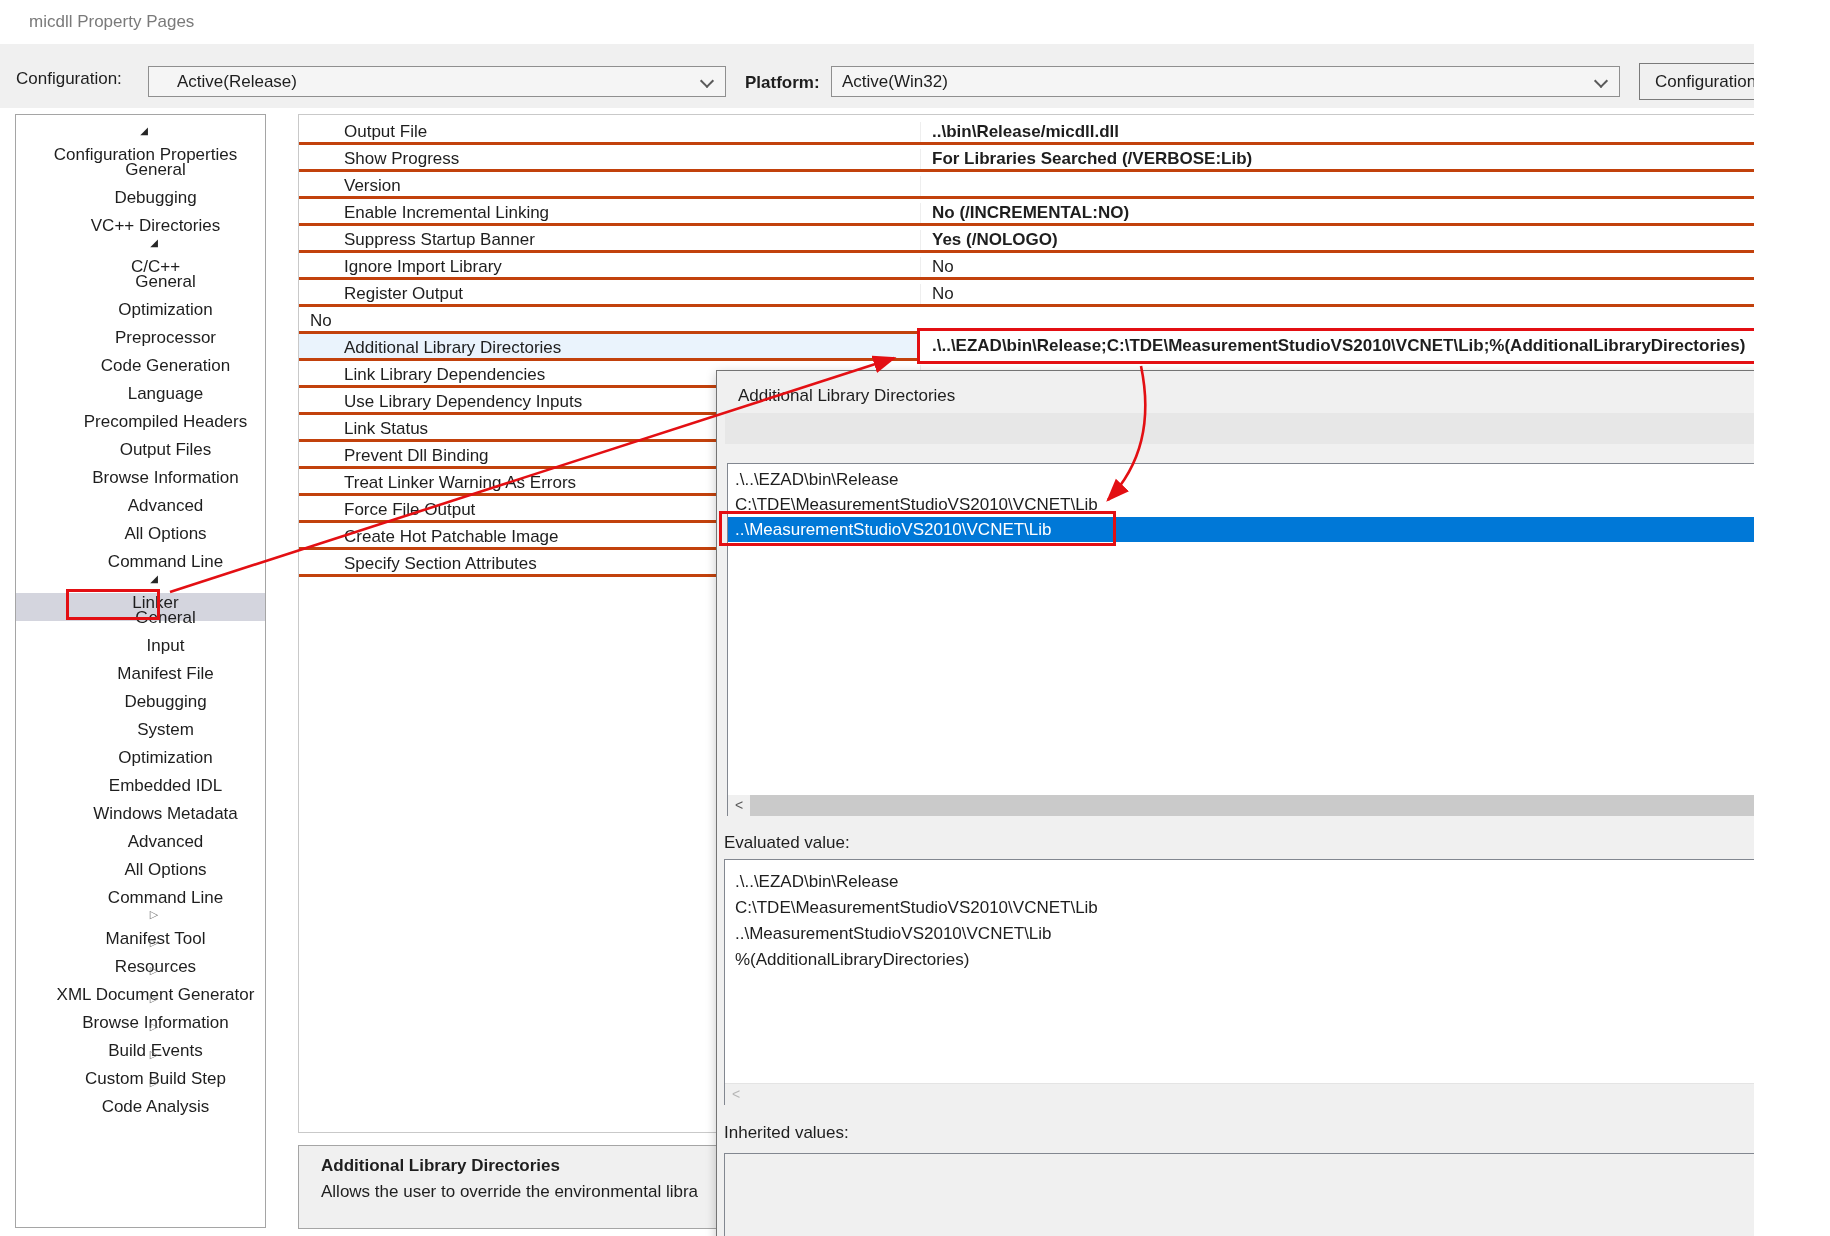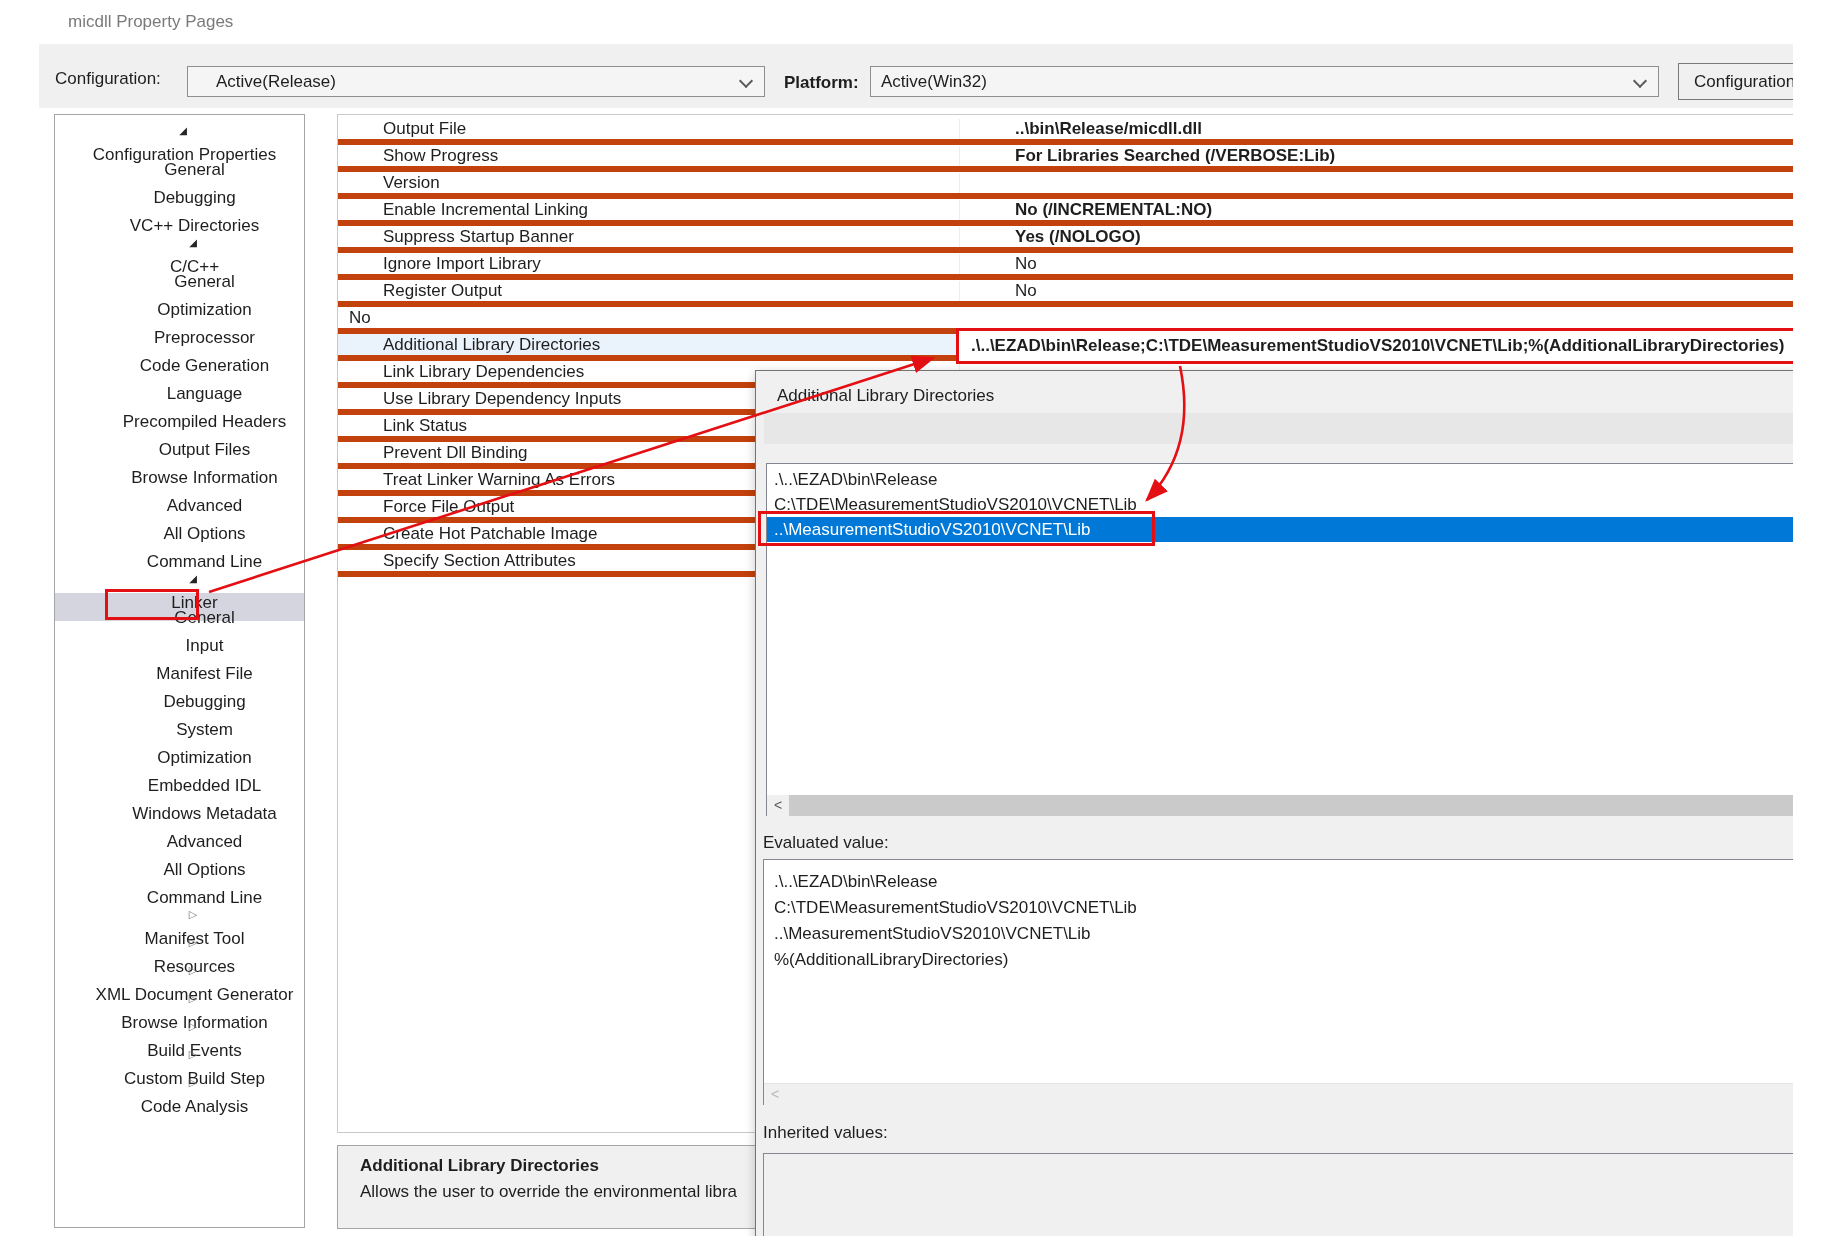--- a/index.html
+++ b/index.html
@@ -1,17 +1,17 @@
 <!DOCTYPE html>
 <html><head>
 <meta charset="utf-8">
 <style>
   html,body{margin:0;padding:0;background:#fff;overflow:hidden;
     font-family:"Liberation Sans",sans-serif;color:#1e1e1e;}
-  #stage{position:relative;width:1754px;height:1236px;font-size:17px;background:#fff;overflow:hidden;margin-left:39px;}
+  #stage{position:relative;width:1754px;height:1236px;font-size:17px;background:#fff;overflow:hidden;}
 
   
   .win-title{position:absolute;left:29px;top:12px;font-size:17px;color:#7a7a7a;}
   .help-glyph{position:absolute;left:1766px;top:6px;font-size:22px;color:#8b8b8b;}
   .hdr-strip{position:absolute;left:0;top:44px;width:1830px;height:64px;background:#f0f0f0;}
   .hlabel{position:absolute;font-size:17px;}
   #lbl-config{left:16px;top:69px;text-align:center;}
   #lbl-platform{left:745px;top:73px;font-weight:bold;}
   .combo{position:absolute;height:31px;background:#f5f5f5;border:1px solid #8f8f8f;
     box-sizing:border-box;line-height:29px;padding-left:10px;white-space:nowrap;overflow:hidden;}
@@ -34,22 +34,22 @@
   .titem.collapsed .arrow{visibility:visible;font-size:11px;color:#707070;}
   .titem.collapsed .arrow::before{content:"▷";}
   .titem.lvl0{padding-left:10px;}
   .titem.lvl1{padding-left:30px;}
   .titem.lvl2{padding-left:50px;}
   .titem.selected{background:#d4d5de;}
 
   
   #grid{position:absolute;left:298px;top:114px;width:1514px;height:1019px;background:#fff;
     border:1px solid #c9c9c9;box-sizing:border-box;padding-top:3px;overflow:hidden;}
-  .grow{height:27px;box-sizing:border-box;display:flex;align-items:center;
-    border-bottom:6px solid #c2410c;background:#fff;gap:44px;}
+  .grow{height:27px;box-sizing:border-box;display:flex;align-items:flex-end;
+    border-bottom:3px solid #c2410c;background:#fff;}
   .gname{width:622px;flex:0 0 622px;box-sizing:border-box;padding-left:45px;
     border-right:1px solid #eeeeee;display:flex;align-items:center;white-space:nowrap;}
   .gval{flex:1;display:flex;align-items:center;padding-left:11px;white-space:nowrap;overflow:hidden;}
   .grow.bold .gval{font-weight:bold;}
   .grow.selected{background:#eaf3fc;}
   .grow.selected .gname{border-right-color:#e2ecf5;}
 
   
   #desc{position:absolute;left:298px;top:1145px;width:1514px;height:84px;background:#f0f0f0;
     border:1px solid #a5a5a5;box-sizing:border-box;padding:10px 0 0 22px;overflow:hidden;}

